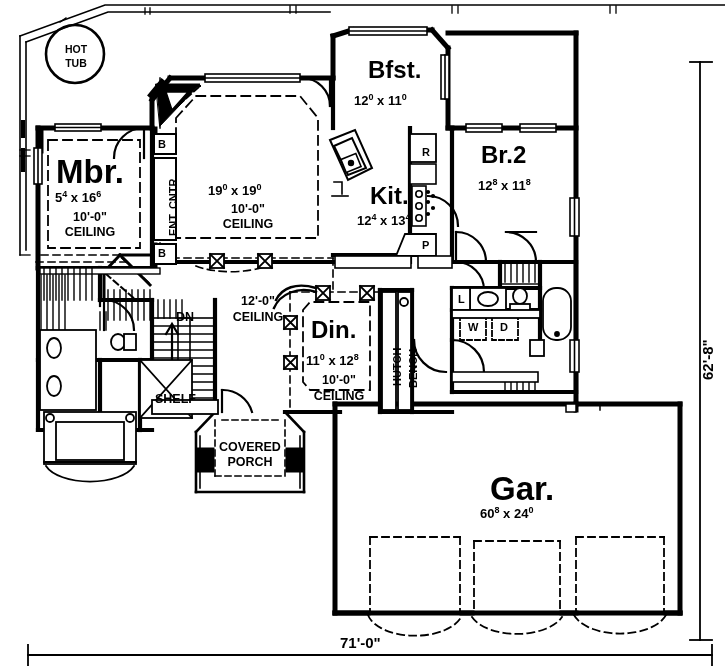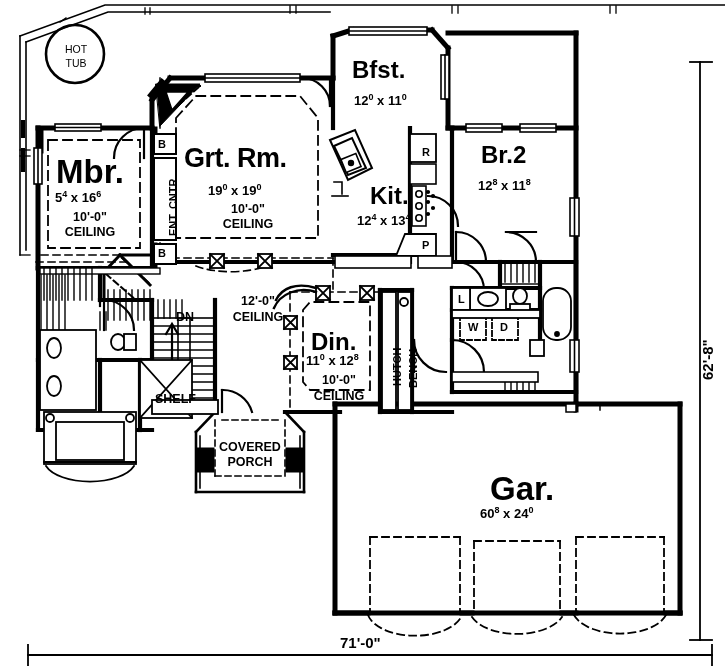--- a/index.html
+++ b/index.html
@@ -21,21 +21,21 @@
     -webkit-font-smoothing:none;
   }
   .room-name{font-weight:bold;}
   .rn-xl{font-size:27px;letter-spacing:-0.5px;}
   .rn-lg{font-size:33px;}
   .rn-md{font-size:24px;}
   .dim{font-size:13px;font-weight:bold;}
   .dim sup{font-size:9px;font-weight:bold;vertical-align:super;}
   .ceil{font-size:12.5px;font-weight:bold;text-align:center;}
   .tiny{font-size:11px;font-weight:bold;}
-  .tiny-n{font-size:10.5px;font-weight:normal;}
+  .tiny-n{font-size:10.5px;font-weight:bold;}
   .vert{transform-origin:0 0;}
   .ctr{text-align:center;}
   .ovdim{font-size:15px;font-weight:bold;}
 </style>
 </head>
 <body>
 
 <div id="plan">
 
   <svg width="725" height="669" viewBox="0 0 725 669">
@@ -524,28 +524,27 @@
   <div class="lbl dim" style="left:55px;top:190px;">
     <span>5</span><sup>4</sup>&nbsp;x&nbsp;<span>16</span><sup>6</sup>
   </div>
   <div class="lbl ceil" style="left:48px;top:211px;width:84px;">10'-0"</div>
   <div class="lbl ceil" style="left:48px;top:226px;width:84px;">CEILING</div>
 
   <div class="lbl tiny vert" style="left:168px;top:236px;transform:rotate(-90deg);">ENT. CNTR</div>
   <div class="lbl tiny" style="left:158px;top:139px;">B</div>
   <div class="lbl tiny" style="left:158px;top:248px;">B</div>
 
-  <div class="lbl room-name rn-xl" style="left:184px;top:145px;">Grt. Rm.</div>
   <div class="lbl dim" style="left:208px;top:183px;">
     <span>19</span><sup>0</sup>&nbsp;x&nbsp;<span>19</span><sup>0</sup>
   </div>
   <div class="lbl ceil" style="left:200px;top:203px;width:96px;">10'-0"</div>
   <div class="lbl ceil" style="left:200px;top:218px;width:96px;">CEILING</div>
 
-  <div class="lbl room-name rn-md" style="left:352px;top:58px;text-align:right;">Bfst.</div>
+  <div class="lbl room-name rn-md" style="left:368px;top:58px;text-align:right;">Bfst.</div>
   <div class="lbl dim" style="left:354px;top:93px;">
     <span>12</span><sup>0</sup>&nbsp;x&nbsp;<span>11</span><sup>0</sup>
   </div>
 
   <div class="lbl room-name rn-md" style="left:370px;top:184px;">Kit.</div>
   <div class="lbl dim" style="left:357px;top:213px;">
     <span>12</span><sup>4</sup>&nbsp;x&nbsp;<span>13</span><sup>4</sup>
   </div>
   <div class="lbl tiny" style="left:422px;top:147px;">R</div>
   <div class="lbl tiny" style="left:422px;top:240px;">P</div>
@@ -558,21 +557,21 @@
   <div class="lbl tiny" style="left:458px;top:294px;">L</div>
   <div class="lbl tiny" style="left:468px;top:322px;">W</div>
   <div class="lbl tiny" style="left:500px;top:322px;">D</div>
 
   <div class="lbl ceil" style="left:216px;top:295px;width:84px;">12'-0"</div>
   <div class="lbl ceil" style="left:216px;top:311px;width:84px;">CEILING</div>
   <div class="lbl ceil" style="left:176px;top:311px;">DN</div>
 
   <div class="lbl ceil" style="left:155px;top:385px;margin-top:8px;">SHELF</div>
 
-  <div class="lbl room-name rn-md" style="left:311px;top:318px;margin-top:12px;">Din.</div>
+  <div class="lbl room-name rn-md" style="left:311px;top:318px;">Din.</div>
   <div class="lbl dim" style="left:306px;top:353px;">
     <span>11</span><sup>0</sup>&nbsp;x&nbsp;<span>12</span><sup>8</sup>
   </div>
   <div class="lbl ceil" style="left:302px;top:374px;width:74px;">10'-0"</div>
   <div class="lbl ceil" style="left:302px;top:390px;width:74px;">CEILING</div>
 
   <div class="lbl tiny vert" style="left:392px;top:386px;transform:rotate(-90deg);">HUTCH</div>
   <div class="lbl tiny vert" style="left:408px;top:388px;transform:rotate(-90deg);">BENCH</div>
 
   <div class="lbl ceil ctr" style="left:205px;top:441px;width:90px;">COVERED</div>

